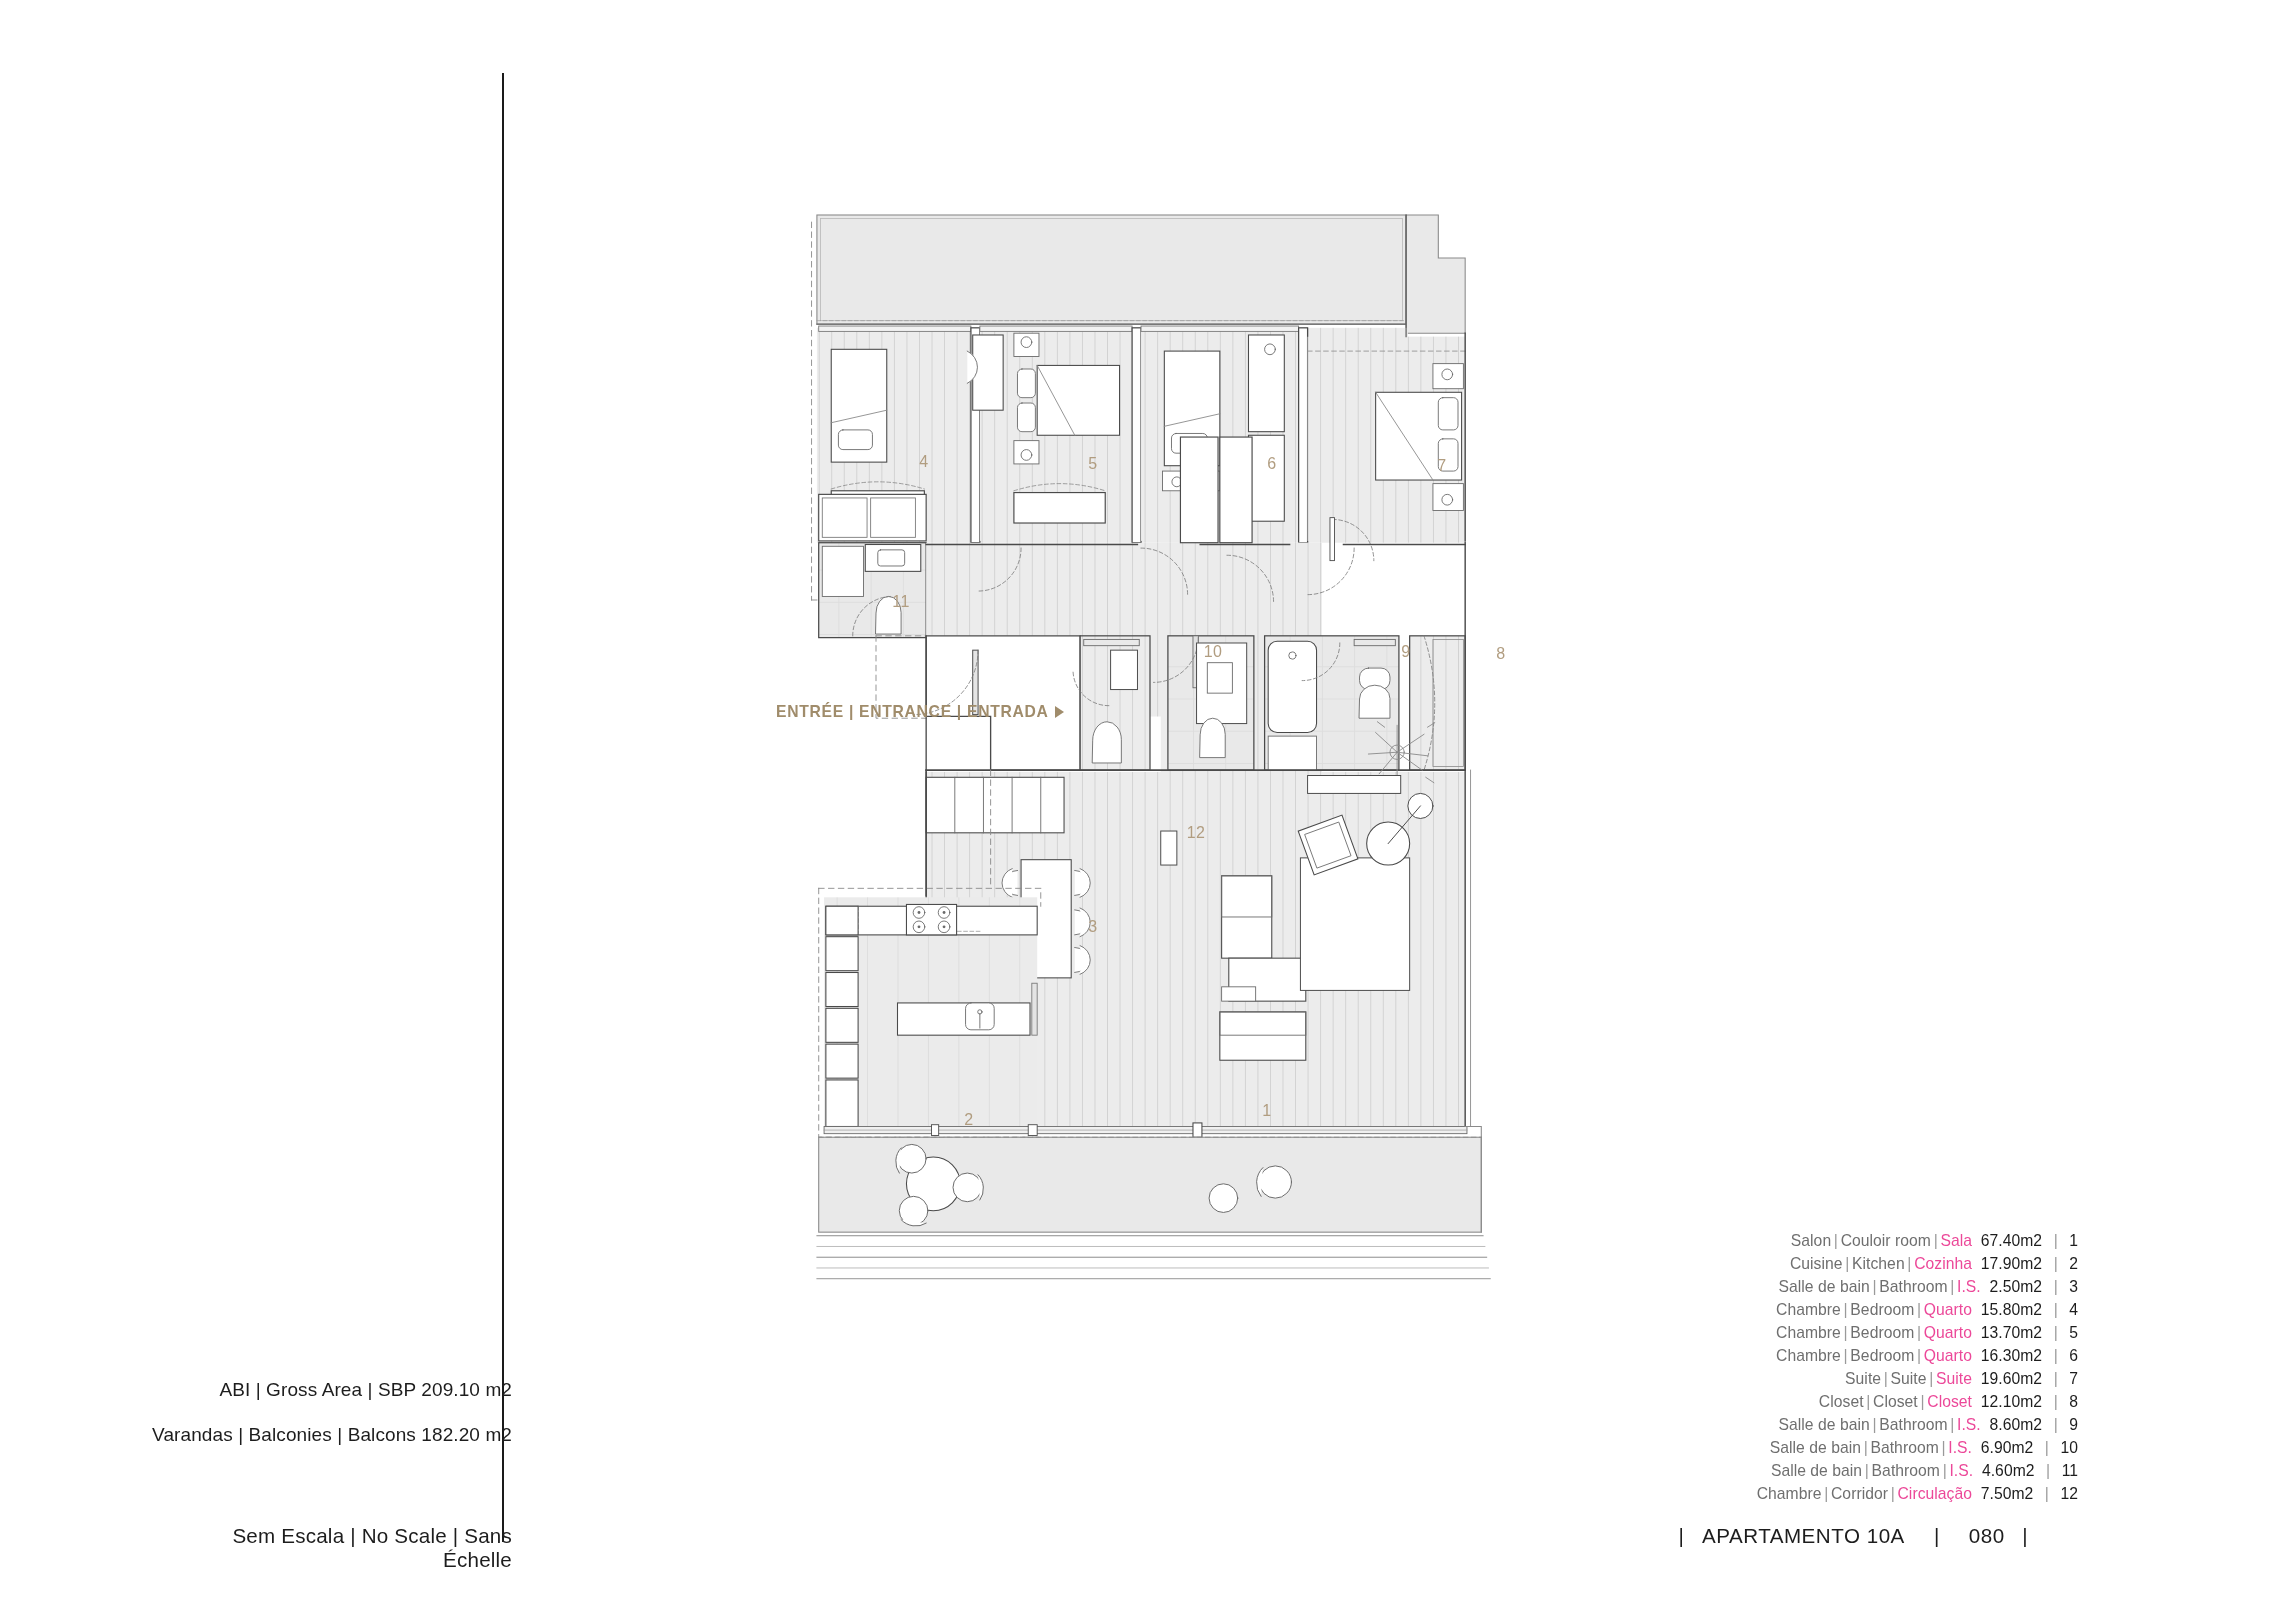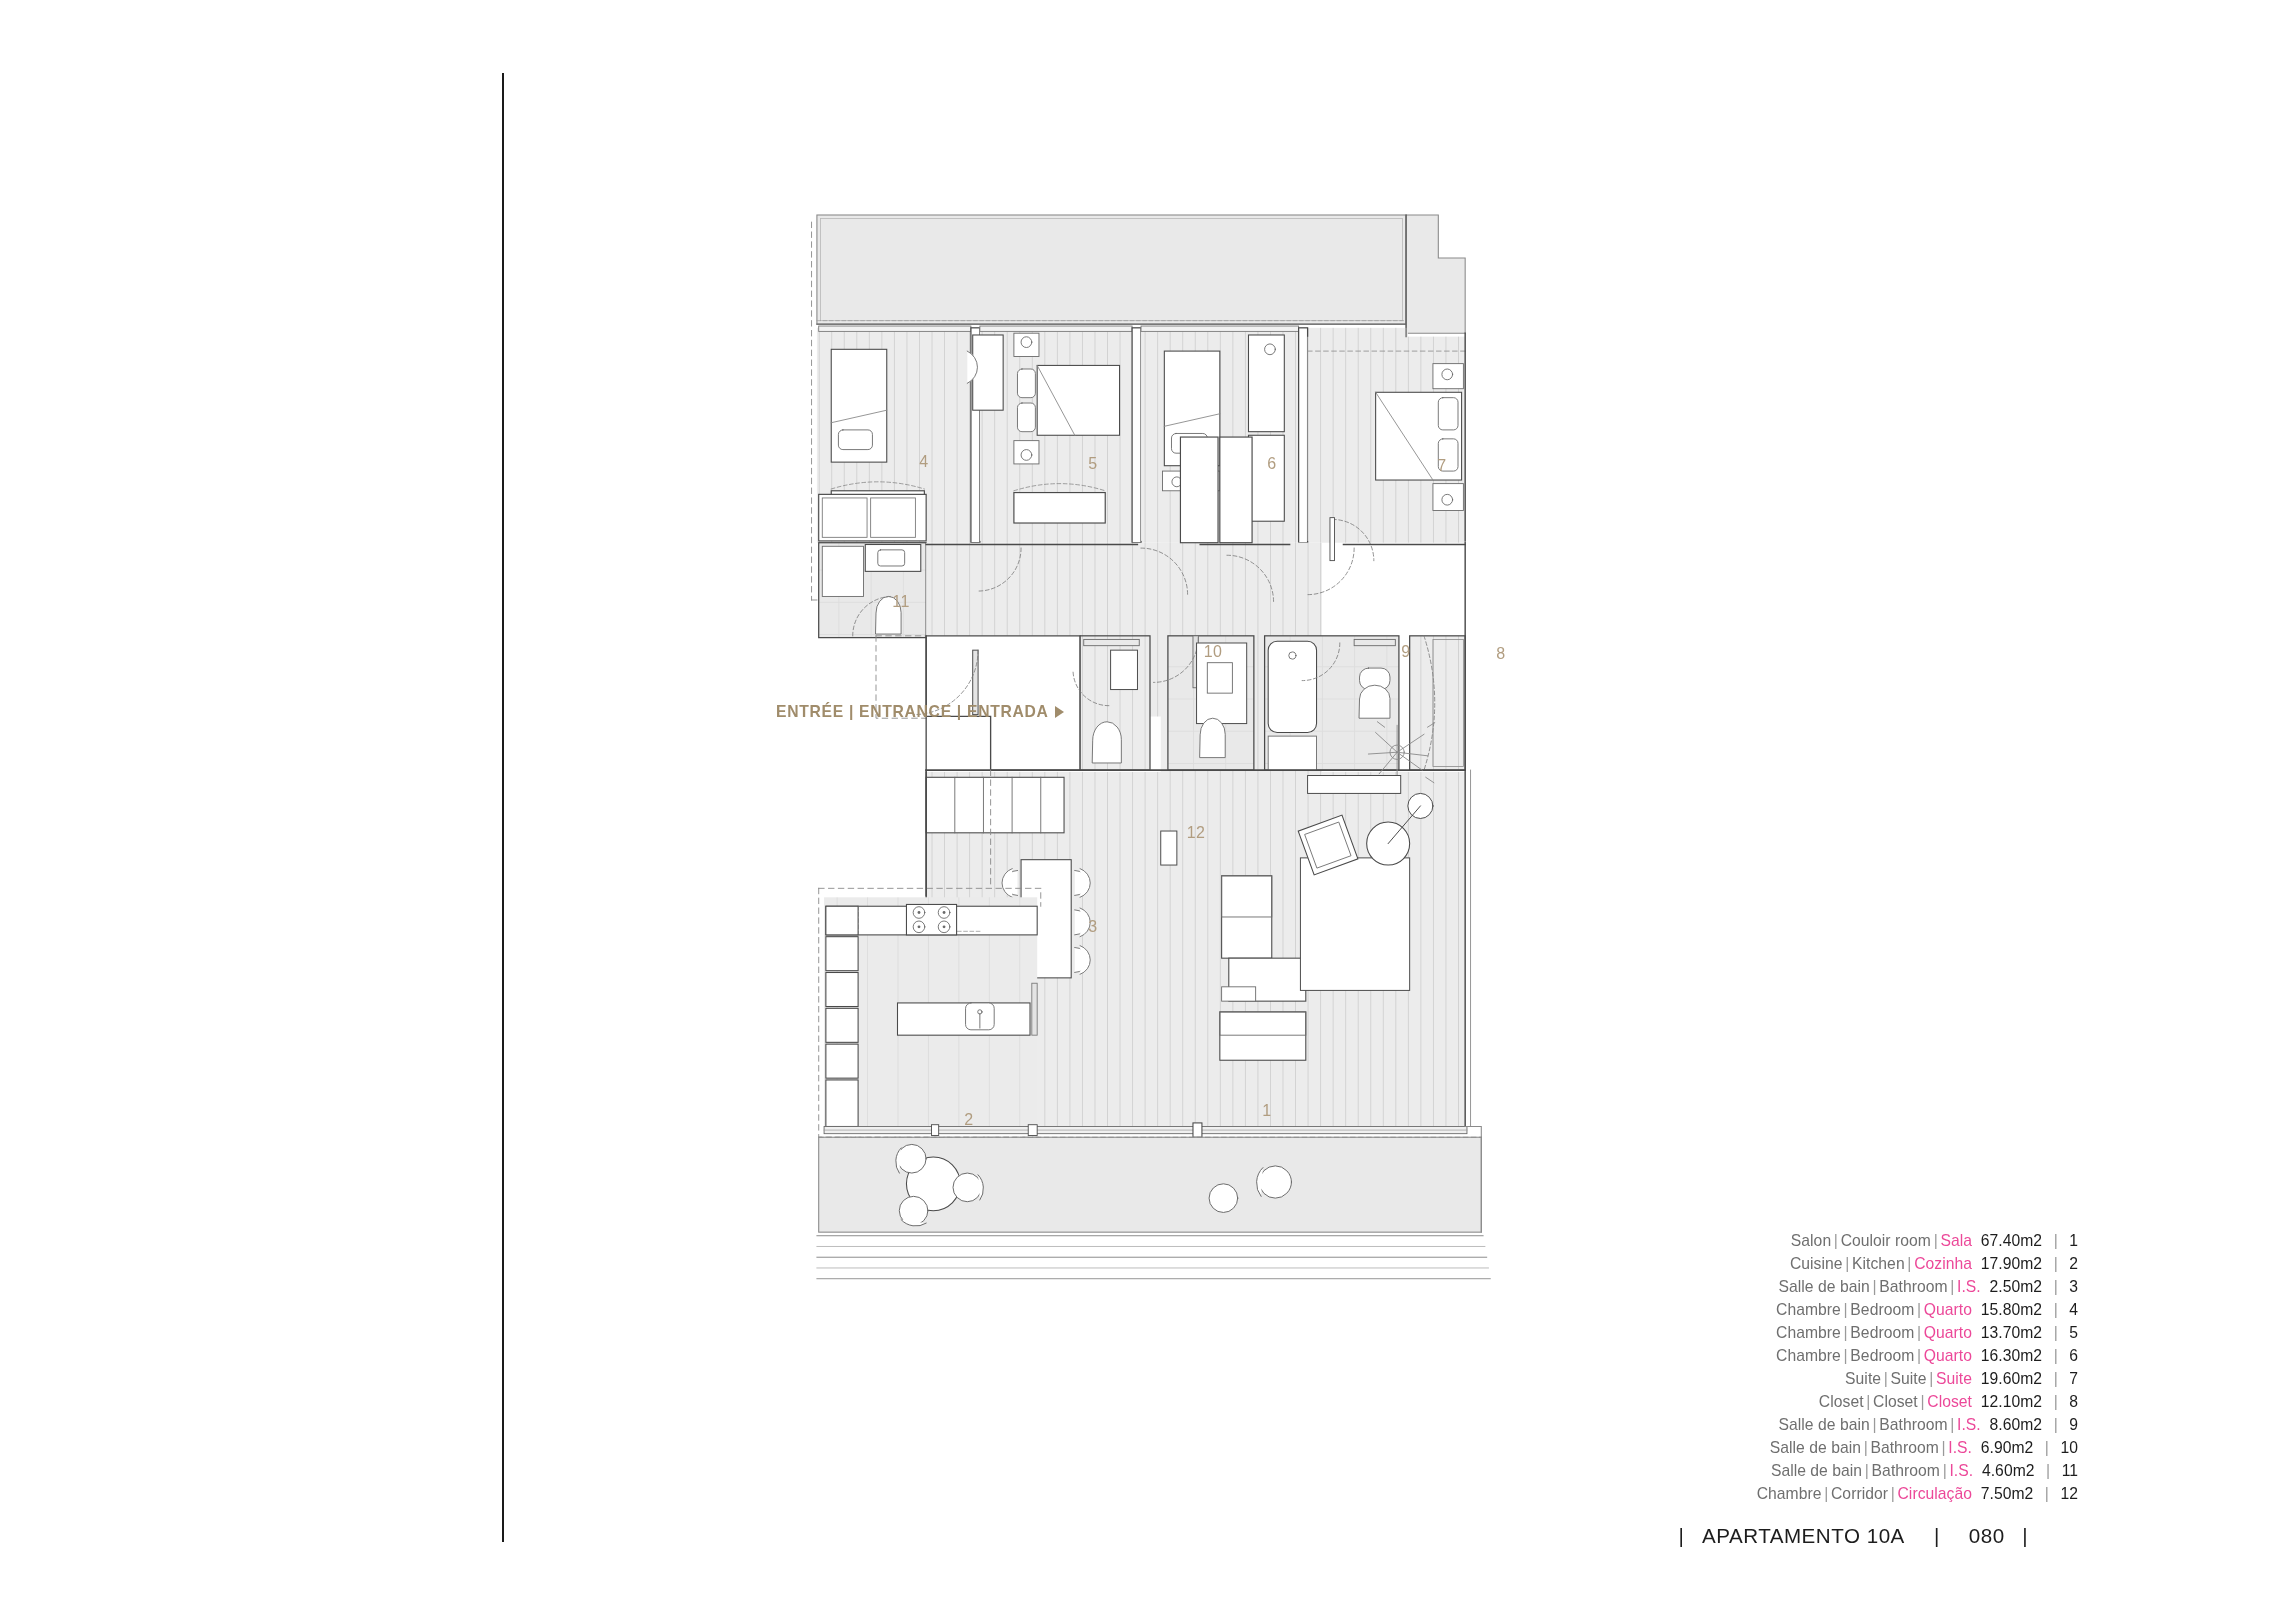--- a/index.html
+++ b/index.html
@@ -424,36 +424,41 @@
     <div class="rnum" style="left:600px;top:437px">9</div>
     <div class="rnum" style="left:407px;top:437px">10</div>
     <div class="rnum" style="left:95px;top:387px">11</div>
     <div class="rnum" style="left:390px;top:618px">12</div>
   </div>
 
   <div class="entrance">
     <span>ENTRÉE | ENTRANCE | ENTRADA</span><span class="tri"></span>
   </div>
 
+  <div class="areas">
+    <div class="line">ABI | Gross Area | SBP   209.10 m2</div>
+    <div class="line">Varandas | Balconies | Balcons   182.20 m2</div>
+  </div>
 
   <div class="legend" id="legend-host">
       <div class="row"><span>Salon</span><span class="sep">|</span><span>Couloir room</span><span class="sep">|</span><span class="pt">Sala</span><span class="num">&nbsp;&nbsp;67.40m2</span><span class="sep">&nbsp;&nbsp;|&nbsp;&nbsp;</span><span class="num">1</span></div>
       <div class="row"><span>Cuisine</span><span class="sep">|</span><span>Kitchen</span><span class="sep">|</span><span class="pt">Cozinha</span><span class="num">&nbsp;&nbsp;17.90m2</span><span class="sep">&nbsp;&nbsp;|&nbsp;&nbsp;</span><span class="num">2</span></div>
       <div class="row"><span>Salle de bain</span><span class="sep">|</span><span>Bathroom</span><span class="sep">|</span><span class="pt">I.S.</span><span class="num">&nbsp;&nbsp;2.50m2</span><span class="sep">&nbsp;&nbsp;|&nbsp;&nbsp;</span><span class="num">3</span></div>
       <div class="row"><span>Chambre</span><span class="sep">|</span><span>Bedroom</span><span class="sep">|</span><span class="pt">Quarto</span><span class="num">&nbsp;&nbsp;15.80m2</span><span class="sep">&nbsp;&nbsp;|&nbsp;&nbsp;</span><span class="num">4</span></div>
       <div class="row"><span>Chambre</span><span class="sep">|</span><span>Bedroom</span><span class="sep">|</span><span class="pt">Quarto</span><span class="num">&nbsp;&nbsp;13.70m2</span><span class="sep">&nbsp;&nbsp;|&nbsp;&nbsp;</span><span class="num">5</span></div>
       <div class="row"><span>Chambre</span><span class="sep">|</span><span>Bedroom</span><span class="sep">|</span><span class="pt">Quarto</span><span class="num">&nbsp;&nbsp;16.30m2</span><span class="sep">&nbsp;&nbsp;|&nbsp;&nbsp;</span><span class="num">6</span></div>
       <div class="row"><span>Suite</span><span class="sep">|</span><span>Suite</span><span class="sep">|</span><span class="pt">Suite</span><span class="num">&nbsp;&nbsp;19.60m2</span><span class="sep">&nbsp;&nbsp;|&nbsp;&nbsp;</span><span class="num">7</span></div>
       <div class="row"><span>Closet</span><span class="sep">|</span><span>Closet</span><span class="sep">|</span><span class="pt">Closet</span><span class="num">&nbsp;&nbsp;12.10m2</span><span class="sep">&nbsp;&nbsp;|&nbsp;&nbsp;</span><span class="num">8</span></div>
       <div class="row"><span>Salle de bain</span><span class="sep">|</span><span>Bathroom</span><span class="sep">|</span><span class="pt">I.S.</span><span class="num">&nbsp;&nbsp;8.60m2</span><span class="sep">&nbsp;&nbsp;|&nbsp;&nbsp;</span><span class="num">9</span></div>
       <div class="row"><span>Salle de bain</span><span class="sep">|</span><span>Bathroom</span><span class="sep">|</span><span class="pt">I.S.</span><span class="num">&nbsp;&nbsp;6.90m2</span><span class="sep">&nbsp;&nbsp;|&nbsp;&nbsp;</span><span class="num">10</span></div>
       <div class="row"><span>Salle de bain</span><span class="sep">|</span><span>Bathroom</span><span class="sep">|</span><span class="pt">I.S.</span><span class="num">&nbsp;&nbsp;4.60m2</span><span class="sep">&nbsp;&nbsp;|&nbsp;&nbsp;</span><span class="num">11</span></div>
       <div class="row"><span>Chambre</span><span class="sep">|</span><span>Corridor</span><span class="sep">|</span><span class="pt">Circulação</span><span class="num">&nbsp;&nbsp;7.50m2</span><span class="sep">&nbsp;&nbsp;|&nbsp;&nbsp;</span><span class="num">12</span></div>
     </div>
 
+  <div class="footer-left">Sem Escala | No Scale | Sans Échelle</div>
   <div class="footer-right">
     <span class="bar">|</span>
     <span>APARTAMENTO  10A</span>
     <span class="bar wide">|</span>
     <span>080</span>
     <span class="bar">|</span>
   </div>
 
 </div>
 

